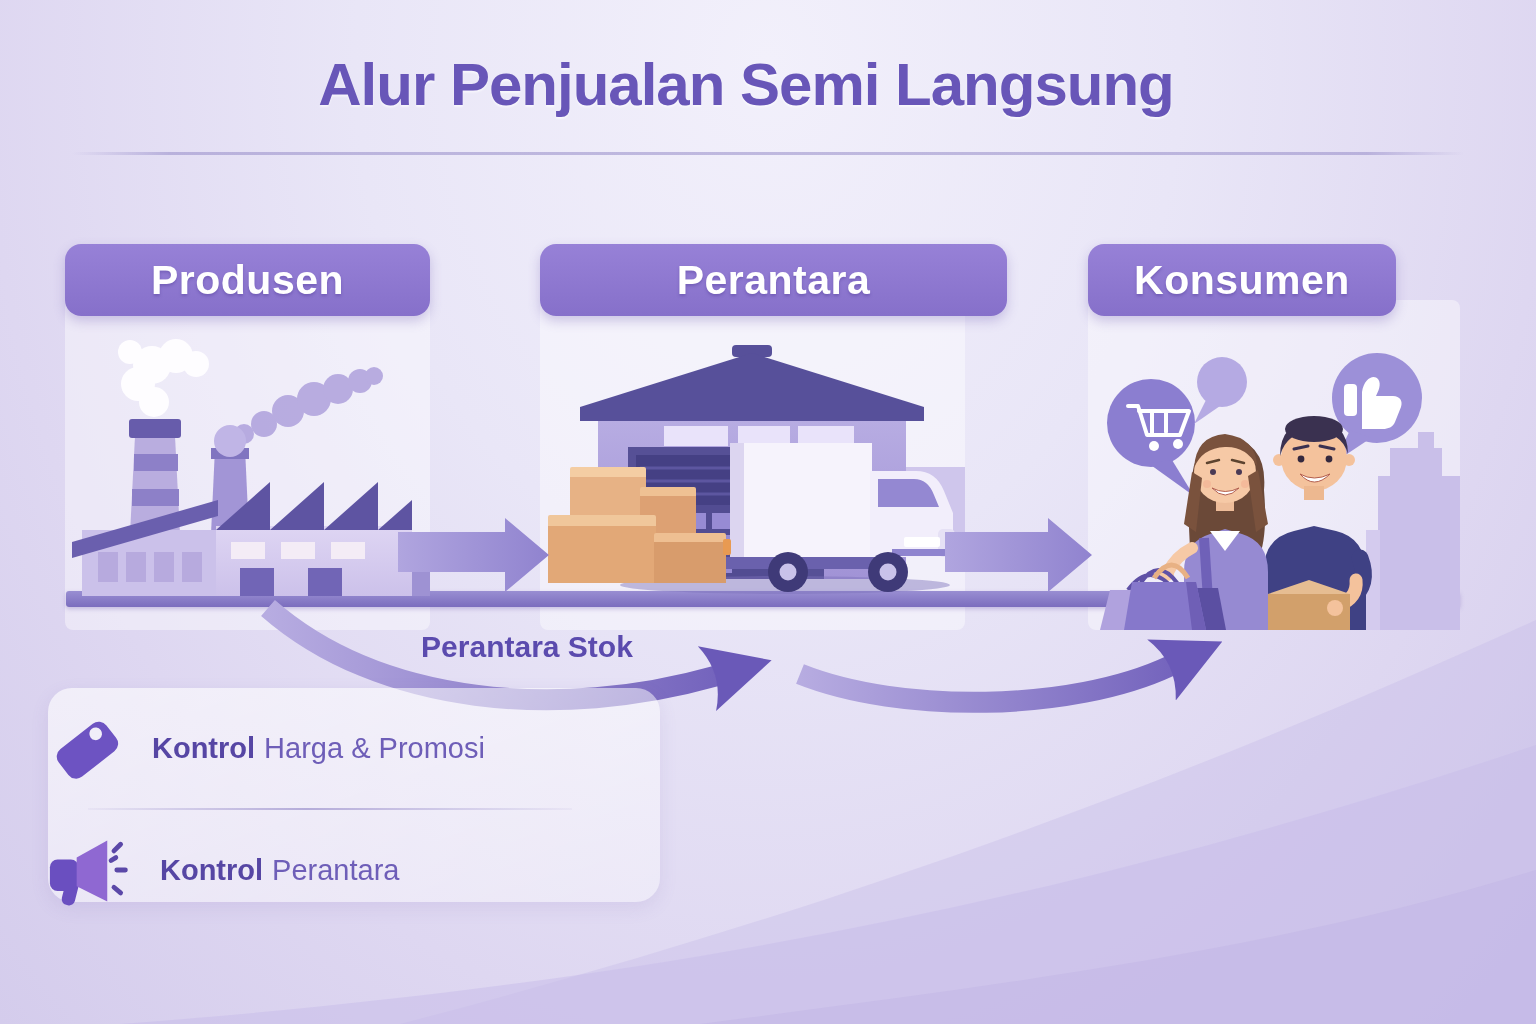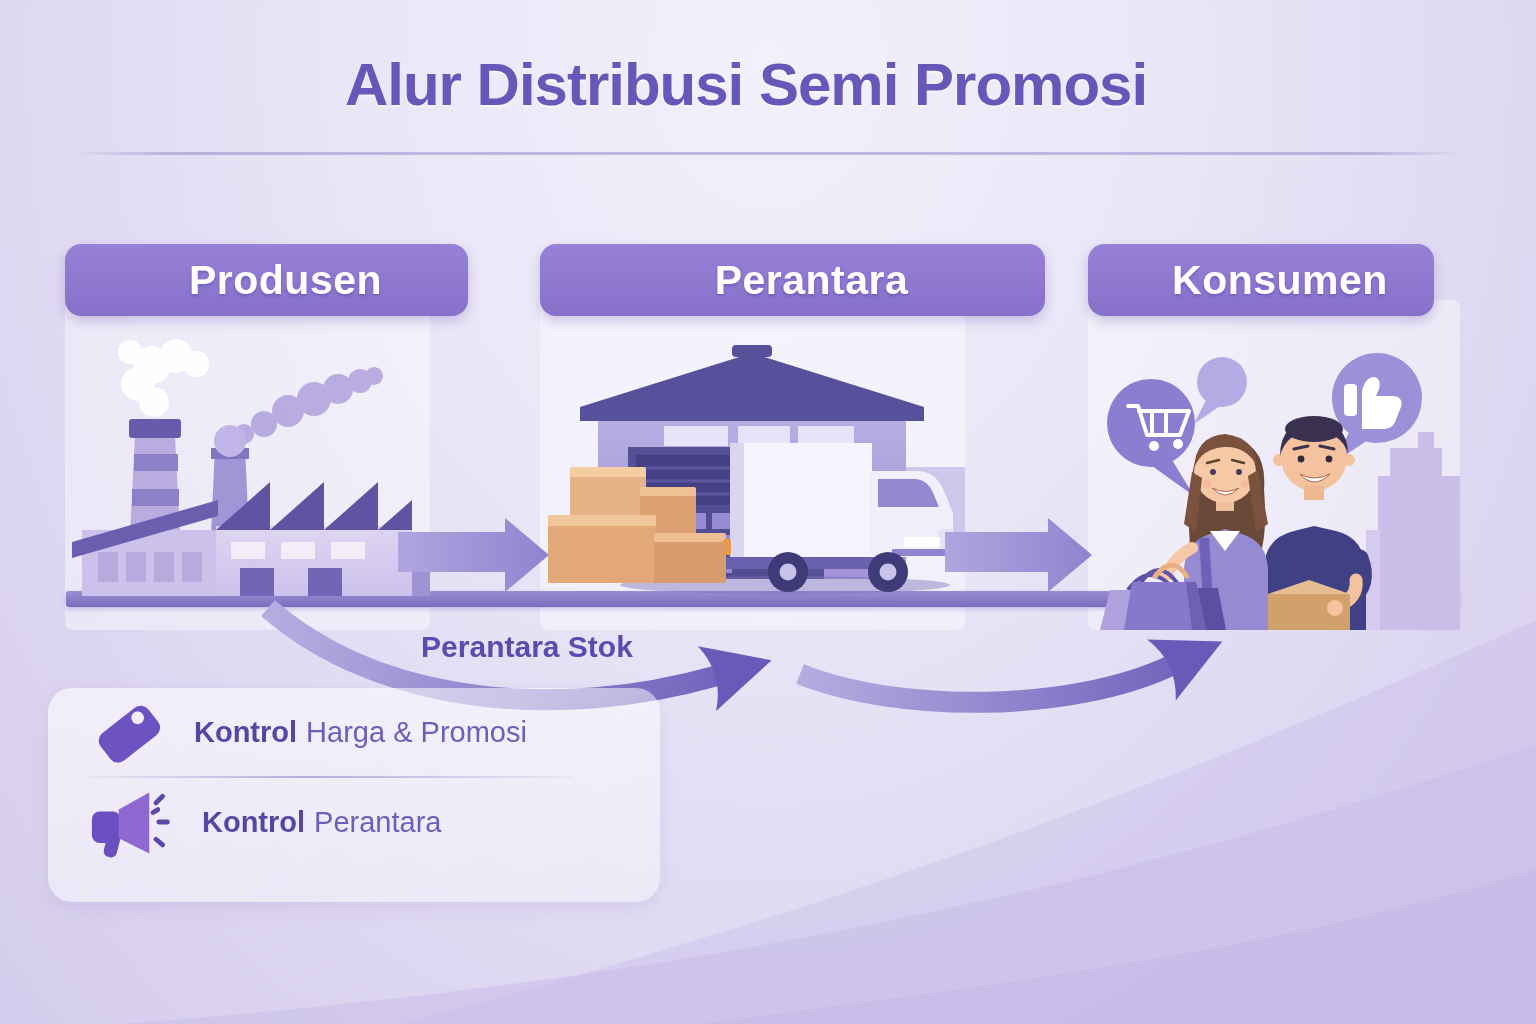--- a/index.html
+++ b/index.html
@@ -28,21 +28,20 @@
   .panel.p1{left:65px;width:365px;}
   .panel.p2{left:540px;width:425px;}
   .panel.p3{left:1088px;width:372px;}
   .pill{
     position:absolute;top:244px;height:72px;border-radius:16px;
     background:linear-gradient(180deg,#9781d7 0%,#8670ca 100%);
     box-shadow:0 5px 12px rgba(108,88,180,.30);
     display:flex;align-items:center;justify-content:center;
     color:#fff;font-size:41px;font-weight:800;letter-spacing:.5px;
     text-shadow:0 2px 3px rgba(70,50,140,.35);
-    padding-left:38px;
   }
   .pill.s1{left:65px;width:365px;}
   .pill.s2{left:540px;width:467px;}
   .pill.s3{left:1088px;width:308px;}
   .ground-bar{
     position:absolute;left:66px;top:591px;width:1394px;height:16px;border-radius:3px;
     background:linear-gradient(180deg,#998ed2,#7b6dbe);
     box-shadow:0 2px 4px rgba(120,100,180,.35);
   }
   .illu{position:absolute;}
@@ -52,42 +51,42 @@
     font-size:30px;font-weight:800;color:#5b4bae;
   }
   .flow-label.fa{left:327px;}
   .flow-label.fb{left:770px;}
   
   .legend{
     position:absolute;left:48px;top:688px;width:612px;height:214px;
     background:linear-gradient(160deg,rgba(255,255,255,.62),rgba(255,255,255,.38));
     border-radius:24px;box-shadow:0 6px 18px rgba(120,100,180,.12);
   }
-  .legend-row{display:flex;align-items:center;height:88px;padding-left:42px;gap:26px;}
+  .legend-row{display:flex;align-items:center;height:120px;gap:26px;}
   .legend-divider{
     margin-left:40px;width:484px;height:2px;
     background:linear-gradient(90deg,rgba(110,95,180,.05),rgba(110,95,180,.45) 45%,rgba(110,95,180,.05));
   }
   .legend-text{font-size:29px;white-space:nowrap;}
   .legend-text .b{font-weight:800;color:#5646a4;}
   .legend-text .r{font-weight:500;color:#6e5eb8;margin-left:9px;}
   .legend-icon{flex:0 0 auto;}
 </style>
 </head>
 <body>
 
 <div class="canvas">
 
   <svg class="abs" style="left:0;top:0" width="1536" height="1024" viewBox="0 0 1536 1024">
     <path d="M 400 1024 C 760 930, 1120 810, 1536 620 L 1536 1024 Z" fill="#c6bae8" opacity=".38"></path>
     <path d="M 120 1024 C 640 985, 1060 905, 1536 745 L 1536 1024 Z" fill="#c9bdea" opacity=".55"></path>
     <path d="M 700 1024 C 1000 985, 1280 950, 1536 870 L 1536 1024 Z" fill="#c2b5e6" opacity=".5"></path>
   </svg>
 
-  <div class="title">Alur Distribusi Semi Promosi</div>
+  <div class="title">Alur Penjualan Semi Langsung</div>
   <div class="title-divider"></div>
 
   <div class="panel p1"></div>
   <div class="panel p2"></div>
   <div class="panel p3"></div>
 
   <div class="ground-bar"></div>
 
   <svg class="illu" style="left:68px;top:338px" width="362" height="258" viewBox="0 0 362 258">
     <defs>

